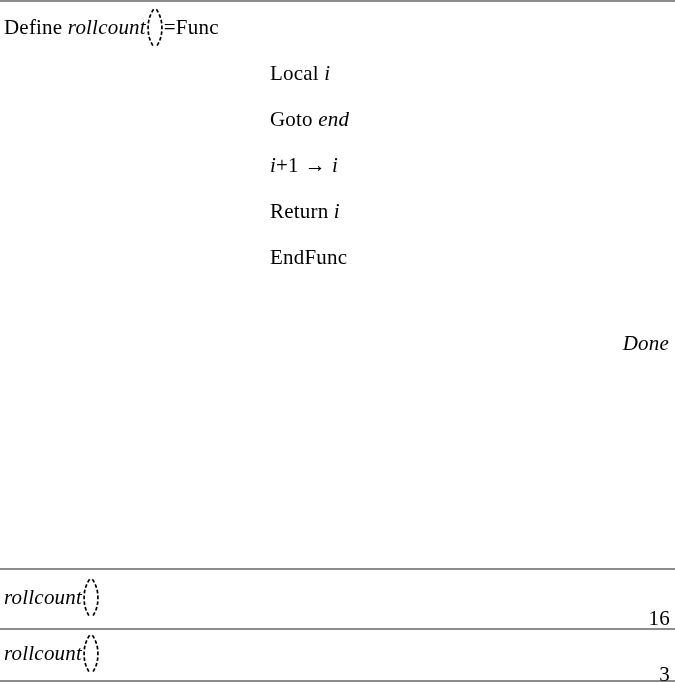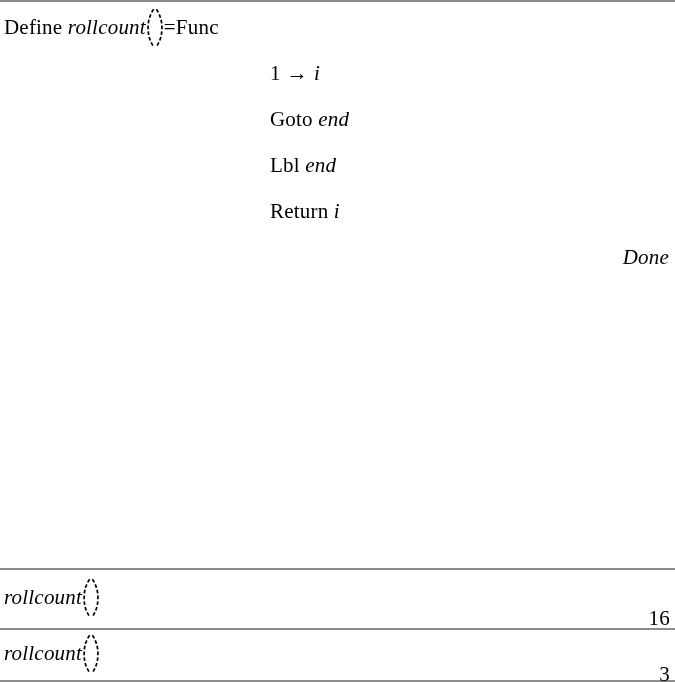--- a/index.html
+++ b/index.html
@@ -42,20 +42,21 @@
     display: inline-block;
     margin: 0 6px;
     font-style: normal;
   }
 
   .result-line {
     line-height: 46px;
     text-align: right;
     font-style: italic;
     padding-right: 1px;
+    margin-top: 40px;
   }
 
   
   .entry-call {
     display: flex;
     justify-content: space-between;
     align-items: center;
     padding: 0 5px 0 4px;
     overflow: visible;
     white-space: nowrap;
@@ -83,41 +84,44 @@
   <div class="entry-define">
 
     <div class="pline">
       <span class="rm">Define </span><span class="it">rollcount</span><span class="paren"><svg width="9" height="40" viewBox="0 0 9 40">
             <path d="M7.6 1.2 C3.2 8 2.1 13.5 2.1 20 C2.1 26.5 3.2 32 7.6 38.8" fill="none" stroke="#000" stroke-width="1.7" stroke-dasharray="3.6 2.2"></path>
           </svg></span><span class="paren"><svg width="9" height="40" viewBox="0 0 9 40">
             <path d="M1.4 1.2 C5.8 8 6.9 13.5 6.9 20 C6.9 26.5 5.8 32 1.4 38.8" fill="none" stroke="#000" stroke-width="1.7" stroke-dasharray="3.6 2.2"></path>
           </svg></span><span class="rm">=Func</span>
     </div>
 
+    <div class="pline indent">
+      <span class="rm">Local </span><span class="it">i</span>
+    </div>
 
-    <div class="pline indent">
-      <span class="rm">1</span><span class="arrow">→</span><span class="it">i</span>
-    </div>
 
 
 
     <div class="pline indent">
       <span class="rm">Goto </span><span class="it">end</span>
     </div>
 
+    <div class="pline indent">
+      <span class="it">i</span><span class="rm">+1</span><span class="arrow">→</span><span class="it">i</span>
+    </div>
 
 
-    <div class="pline indent">
-      <span class="rm">Lbl </span><span class="it">end</span>
-    </div>
 
     <div class="pline indent">
       <span class="rm">Return </span><span class="it">i</span>
     </div>
 
+    <div class="pline indent">
+      <span class="rm">EndFunc</span>
+    </div>
 
     <div class="result-line">Done</div>
   </div>
 
   <div class="sep"></div>
 
   <div class="entry-call h58">
     <span class="call-expr"><span>rollcount</span><span class="paren"><svg width="9" height="40" viewBox="0 0 9 40">
             <path d="M7.6 1.2 C3.2 8 2.1 13.5 2.1 20 C2.1 26.5 3.2 32 7.6 38.8" fill="none" stroke="#000" stroke-width="1.7" stroke-dasharray="3.6 2.2"></path>
           </svg></span><span class="paren"><svg width="9" height="40" viewBox="0 0 9 40">

